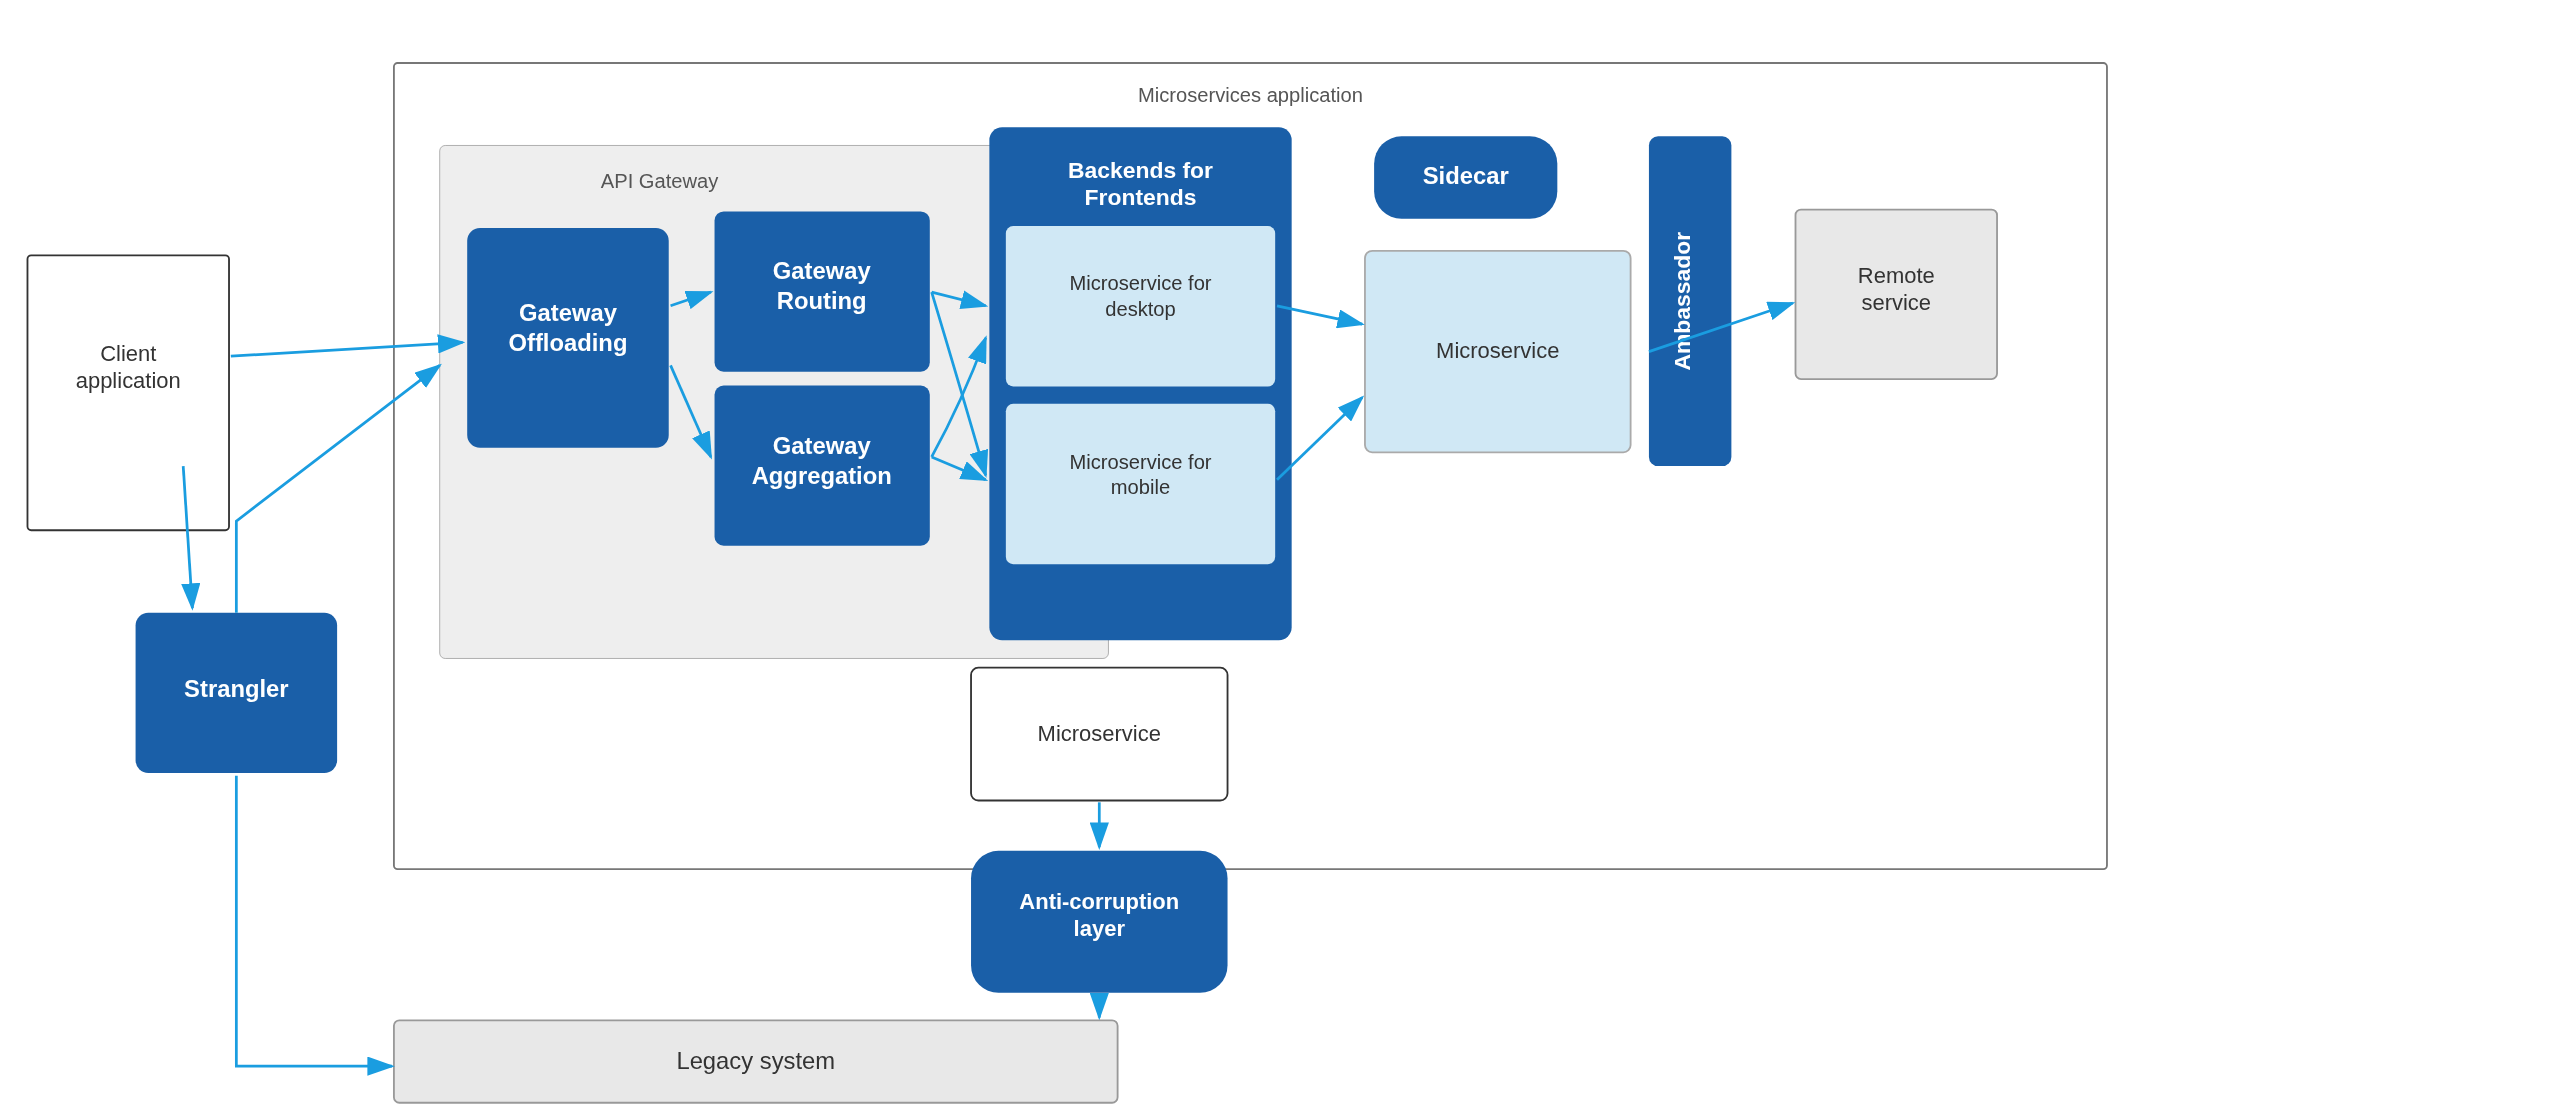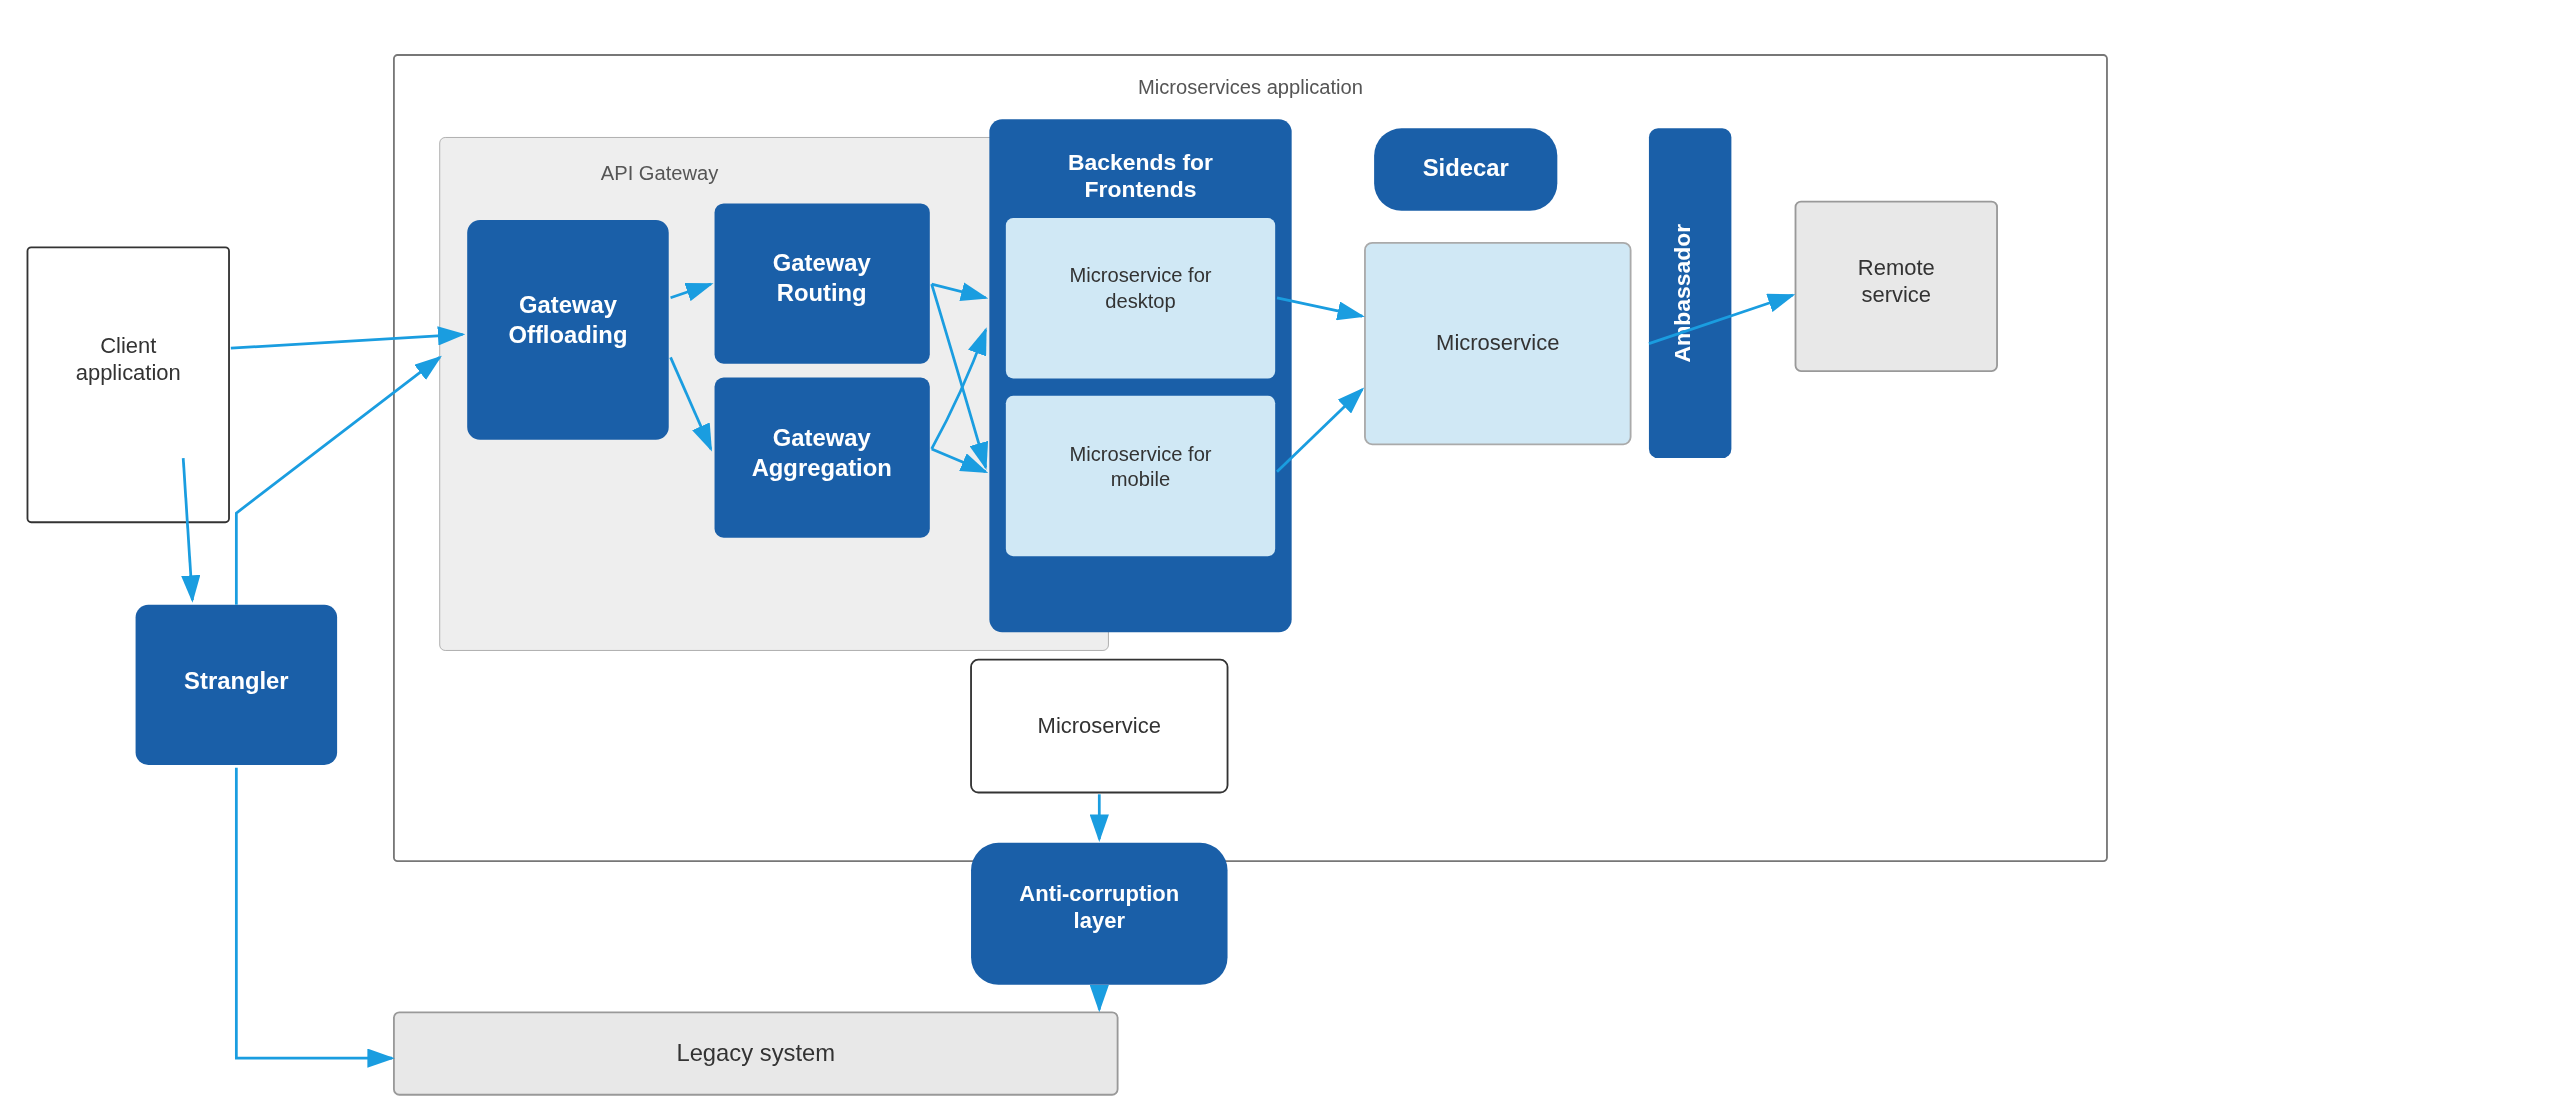--- a/index.html
+++ b/index.html
@@ -7,21 +7,21 @@
       background: #ffffff;
       font-family: 'Segoe UI', Arial, sans-serif;
       width: 2576px;
       height: 1115px;
       overflow: hidden;
       position: relative;
     }
 
     .diagram-container {
       position: absolute;
-      top: 0; left: 0;
+      top: 8px; left: 0;
       width: 2576px;
       height: 882px;
     }
 
     svg {
       position: absolute;
       top: 0; left: 0;
       width: 2576px;
       height: 1115px;
     }

